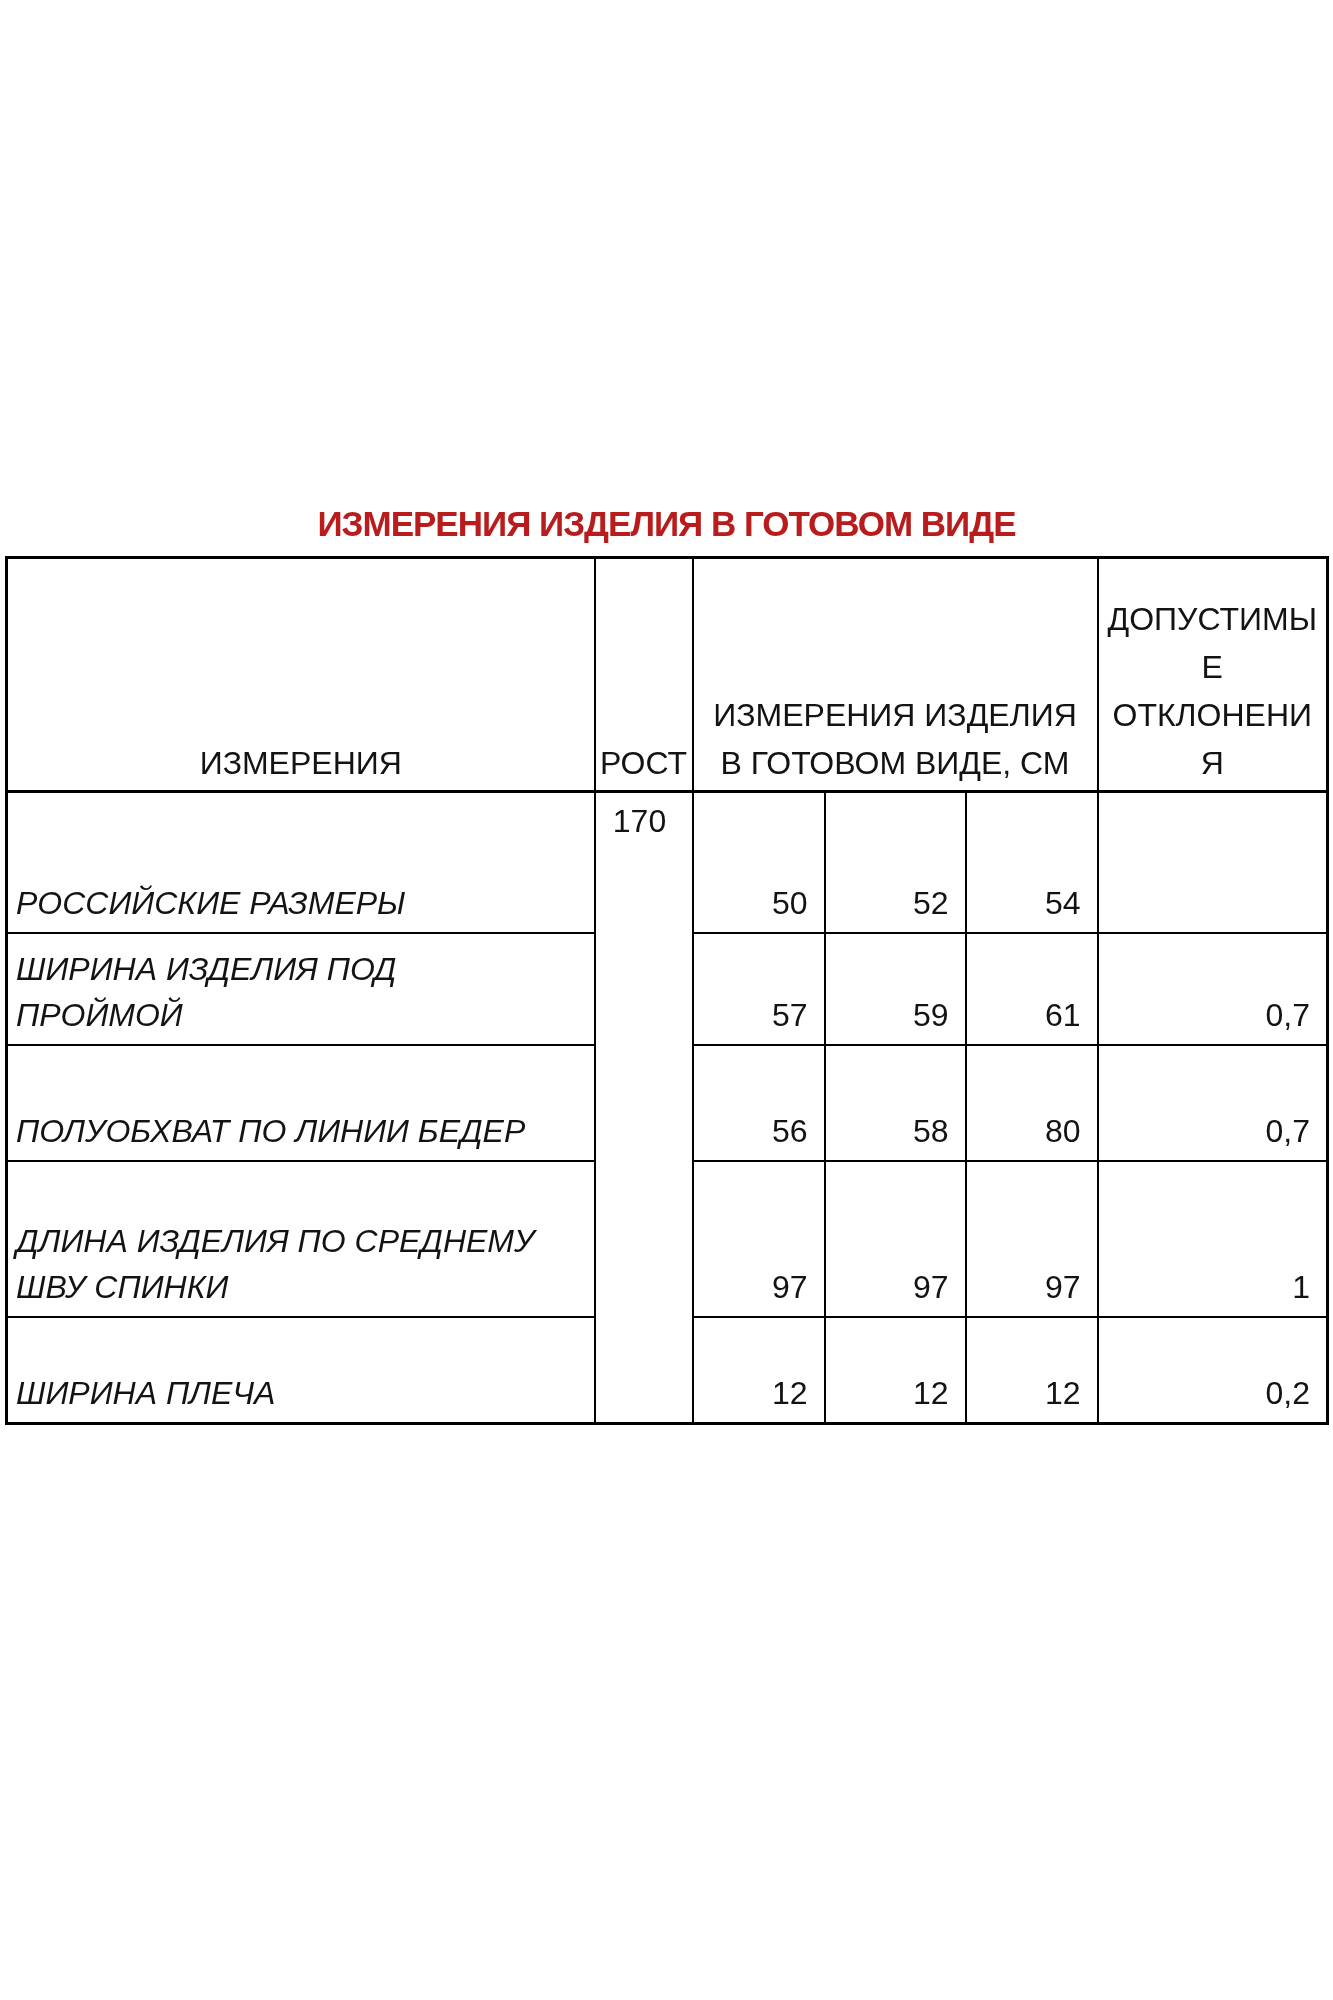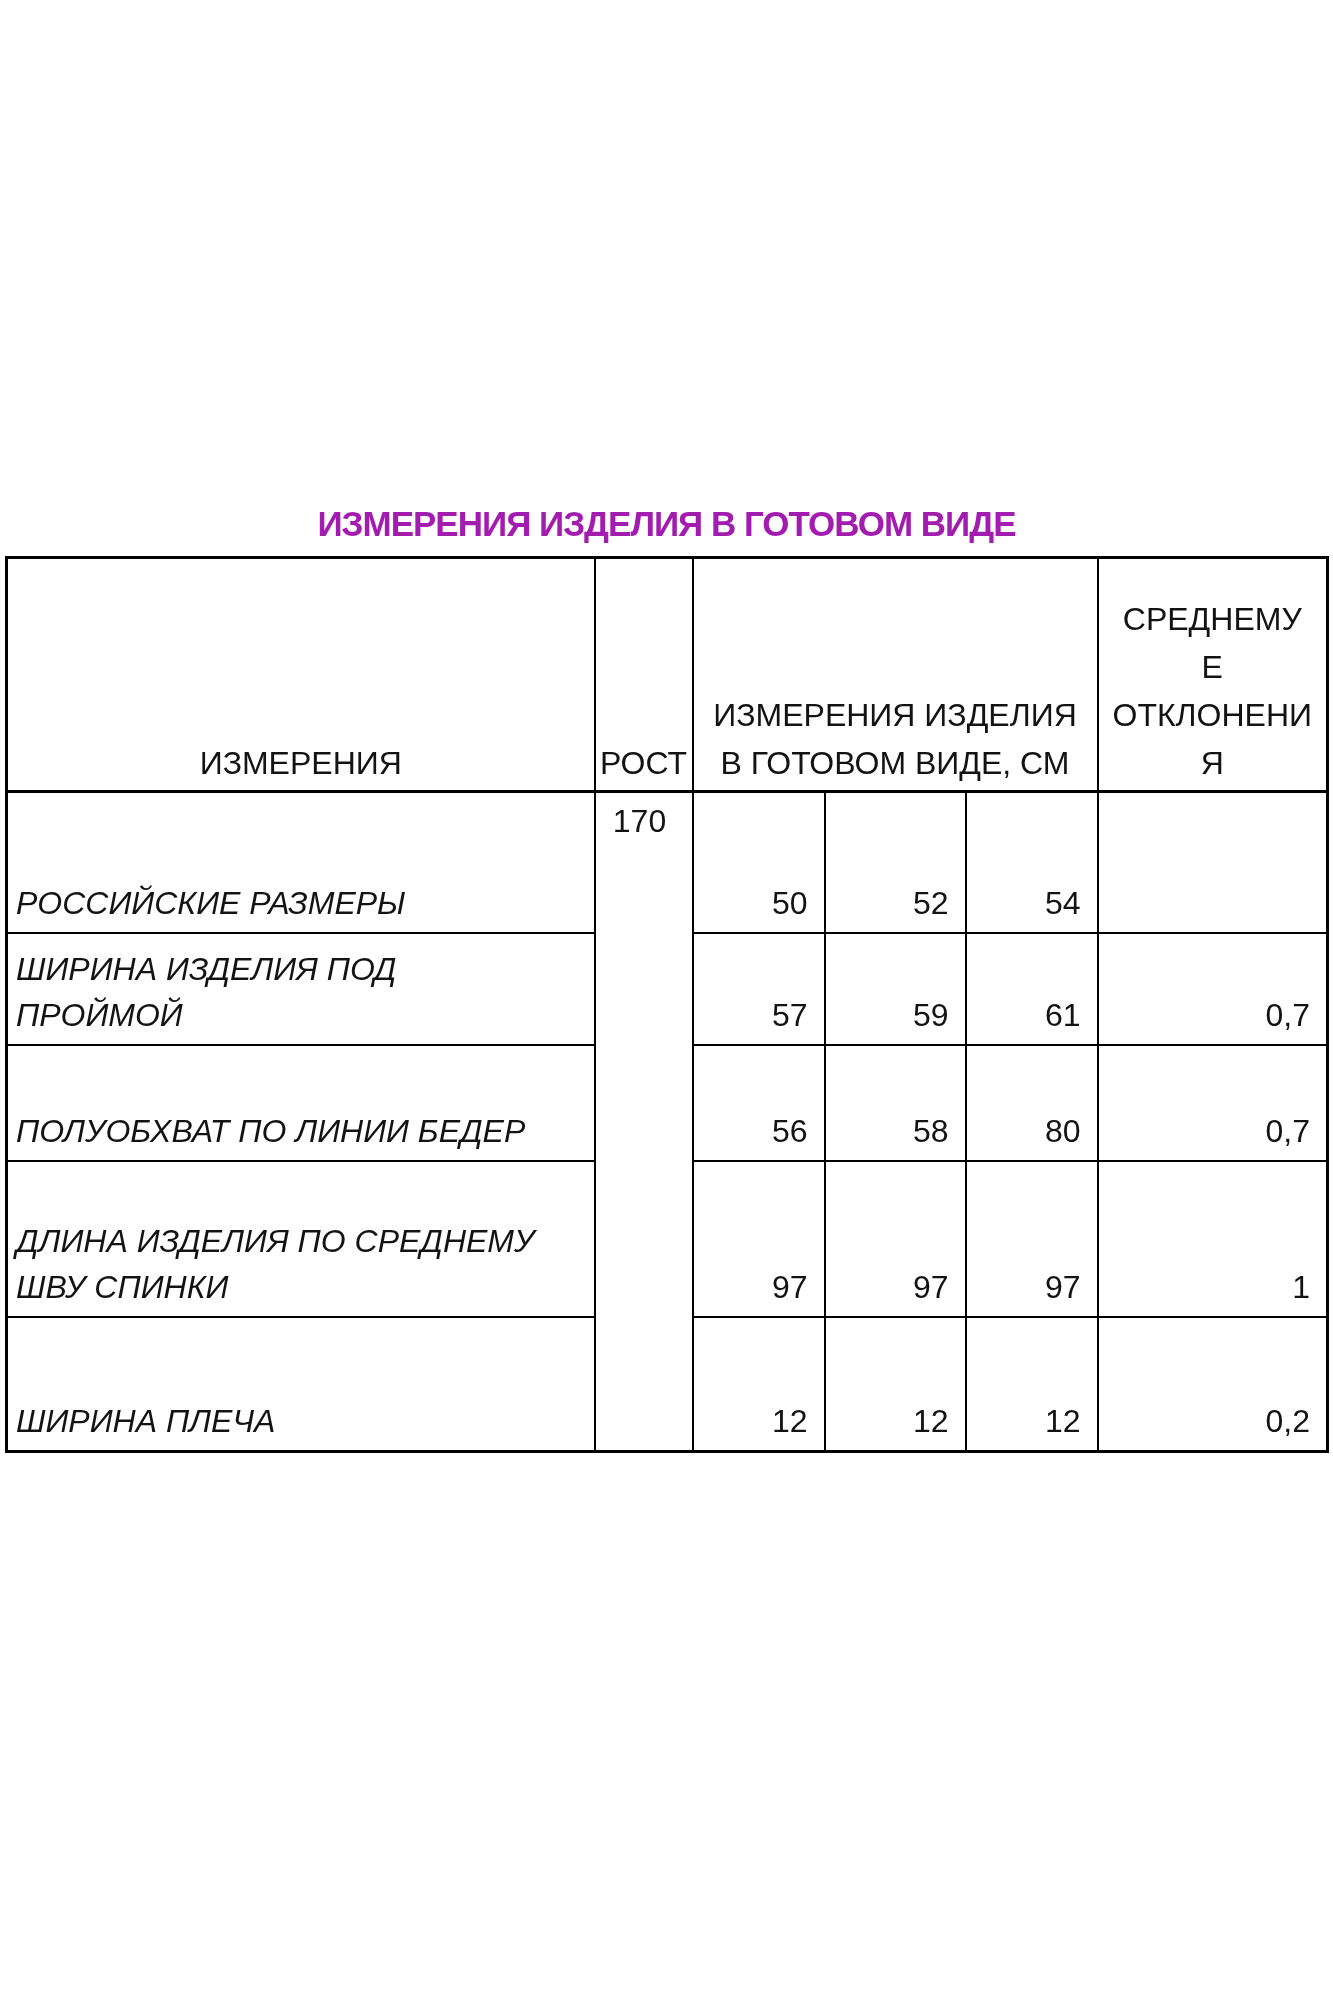--- a/index.html
+++ b/index.html
@@ -12,21 +12,21 @@
   }
   .page-title {
     position: absolute;
     top: 500px; left: 0;
     width: 1333px;
     text-align: center;
     font-size: 35px;
     font-weight: bold;
     letter-spacing: -1px;
     line-height: 48px;
-    color: #a21caf;
+    color: #b91c1c;
   }
   table.size-table {
     position: absolute;
     left: 5px; top: 556px;
     width: 1321px;
     border-collapse: collapse;
     table-layout: fixed;
     border: 3px solid #000000;
   }
   .size-table th, .size-table td {
@@ -77,21 +77,21 @@
     <col style="width:141px">
     <col style="width:132px">
     <col style="width:230px">
   </colgroup>
   <tbody>
       <tr class="header-row" style="height:234px">
     <th>ИЗМЕРЕНИЯ</th>
     <th>РОСТ</th>
     <th colspan="3">ИЗМЕРЕНИЯ ИЗДЕЛИЯ
 В ГОТОВОМ ВИДЕ, СМ</th>
-    <th>СРЕДНЕМУ
+    <th>ДОПУСТИМЫ
 Е
 ОТКЛОНЕНИ
 Я</th>
   </tr>
   <tr style="height:141px">
     <td class="label">РОССИЙСКИЕ РАЗМЕРЫ</td>
     <td class="rost" rowspan="5">170</td>
     <td class="num">50</td>
     <td class="num">52</td>
     <td class="num">54</td>
@@ -113,21 +113,21 @@
     <td class="num">0,7</td>
   </tr>
   <tr style="height:156px">
     <td class="label">ДЛИНА ИЗДЕЛИЯ ПО СРЕДНЕМУ
 ШВУ СПИНКИ</td>
     <td class="num">97</td>
     <td class="num">97</td>
     <td class="num">97</td>
     <td class="num">1</td>
   </tr>
-  <tr style="height:135px">
+  <tr style="height:107px">
     <td class="label">ШИРИНА ПЛЕЧА</td>
     <td class="num">12</td>
     <td class="num">12</td>
     <td class="num">12</td>
     <td class="num">0,2</td>
   </tr>
 </tbody>
   </table>
 
 </body></html>

